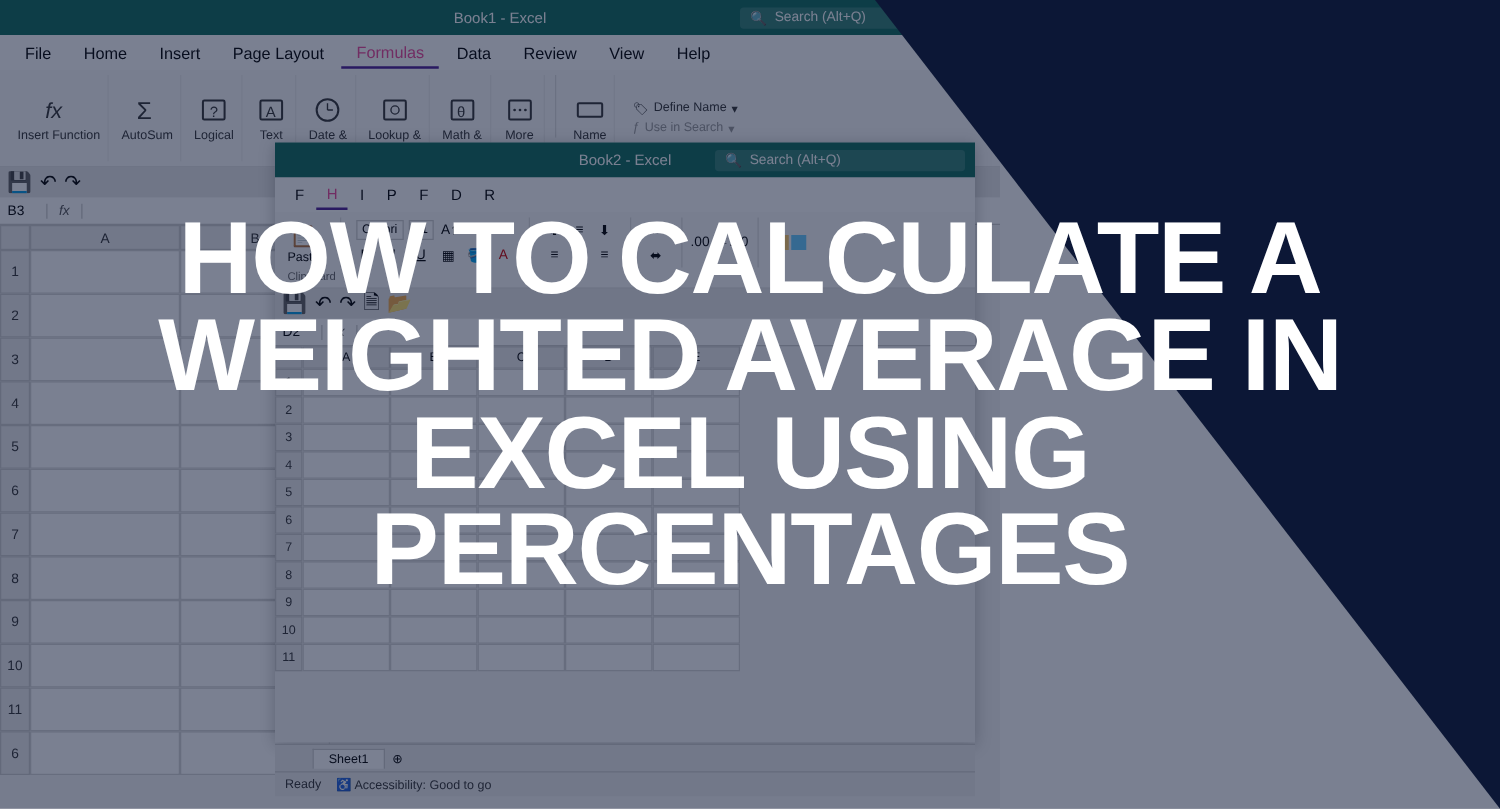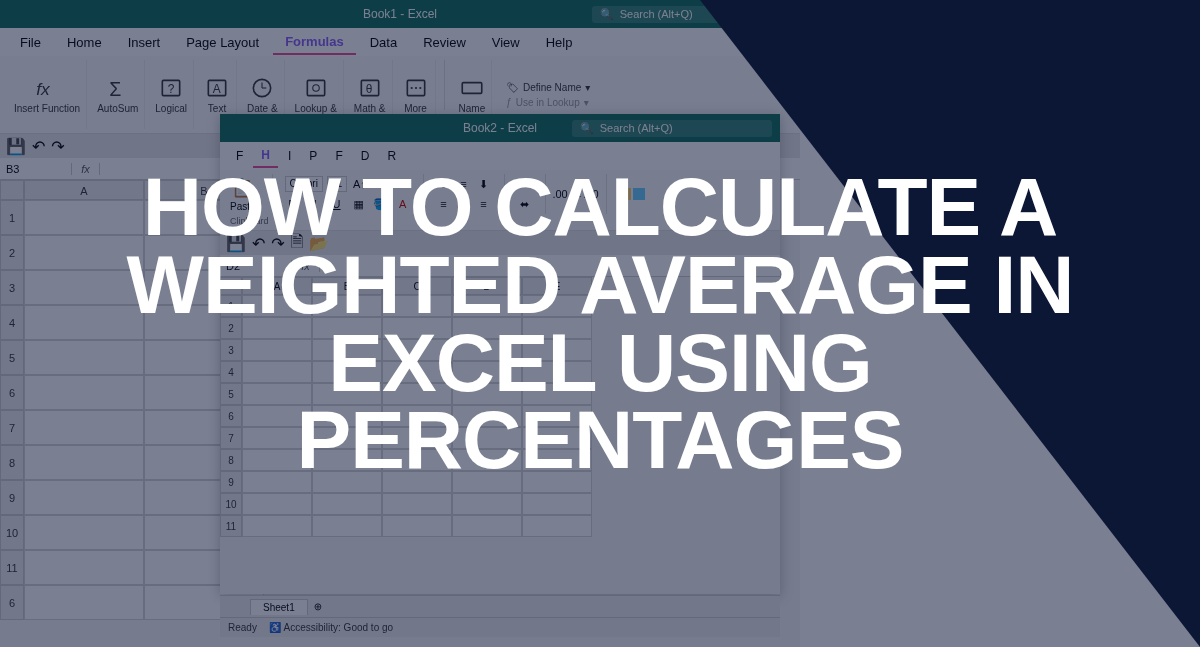--- a/index.html
+++ b/index.html
@@ -5,30 +5,30 @@
 * { margin: 0; padding: 0; box-sizing: border-box; font-family: "Segoe UI", Arial, sans-serif; }
 body { width: 1200px; height: 647px; overflow: hidden; position: relative; background: #fff; }
 
 
 .win1 { position: absolute; top: 0; left: 0; width: 800px; height: 647px; background: #f5f5f5; }
 .titlebar { height: 28px; background: #0f6b5c; display: flex; align-items: center; color: #fff; font-size: 12px; }
 .titlebar .title { position: absolute; left: 50%; transform: translateX(-50%); }
 .titlebar .search { margin-left: auto; margin-right: 8px; background: rgba(255,255,255,0.15); border-radius: 3px; padding: 2px 8px; font-size: 11px; width: 200px; display: flex; align-items: center; gap: 6px; }
 .menubar { height: 28px; background: #fff; display: flex; align-items: center; gap: 2px; padding: 0 8px; font-size: 13px; }
 .menubar span { padding: 4px 12px; cursor: pointer; }
-.menubar .active { border-bottom: 2px solid #ec4899; color: #8b5cf6; font-weight: 700; }
+.menubar .active { border-bottom: 2px solid #4c1d95; color: #ec4899; font-weight: 400; }
 .ribbon { height: 78px; background: #fafafa; border-bottom: 1px solid #ddd; display: flex; padding: 4px 8px; gap: 4px; }
 .ribbon-group { display: flex; flex-direction: column; align-items: center; justify-content: center; padding: 2px 6px; font-size: 10px; color: #333; gap: 2px; border-right: 1px solid #eee; }
 .ribbon-group svg { width: 26px; height: 26px; }
 .ribbon-group .lbl { font-size: 10px; text-align: center; line-height: 1.1; }
 .ribbon-side { display: flex; flex-direction: column; justify-content: center; gap: 4px; font-size: 10px; padding: 0 10px; color: #333; }
 .ribbon-side .row { display: flex; align-items: center; gap: 4px; }
 .qat { height: 24px; background: #e8e8e8; display: flex; align-items: center; padding: 0 6px; gap: 6px; }
 .namebox-row { height: 22px; background: #fff; border-bottom: 1px solid #ccc; display: flex; align-items: center; }
-.namebox { width: 72px; border-right: 1px solid #ccc; padding: 0 6px; font-size: 11px; }
+.namebox { width: 38px; border-right: 1px solid #ccc; padding: 0 6px; font-size: 11px; }
 .fx { width: 28px; text-align: center; font-style: italic; font-size: 11px; color: #555; border-right: 1px solid #ccc; }
 .sheet { display: flex; }
 .rowheads { width: 24px; }
 .rowheads div, .colheads div { background: #eee; border: 0.5px solid #ccc; font-size: 11px; text-align: center; color: #333; }
 .rowheads div { height: 35px; line-height: 35px; }
 .colheads { display: flex; }
 .colheads div { width: 120px; height: 20px; line-height: 20px; }
 .colheads .rh { width: 24px; }
 .cells { flex: 1; }
 .cells .row { display: flex; }
@@ -150,21 +150,21 @@
       <div class="lbl">Name</div>
     </div>
     <div class="ribbon-side">
       <div class="row">
         <span>🏷</span>
         <span>Define Name</span>
         <span>▾</span>
       </div>
       <div class="row" style="color:#999">
         <span>ƒ</span>
-        <span>Use in Lookup</span>
+        <span>Use in Search</span>
         <span>▾</span>
       </div>
     </div>
   </div>
   <div class="qat">
     <span style="color:#7b3f9e">💾</span>
     <span>↶</span>
     <span>↷</span>
   </div>
   <div class="namebox-row">

